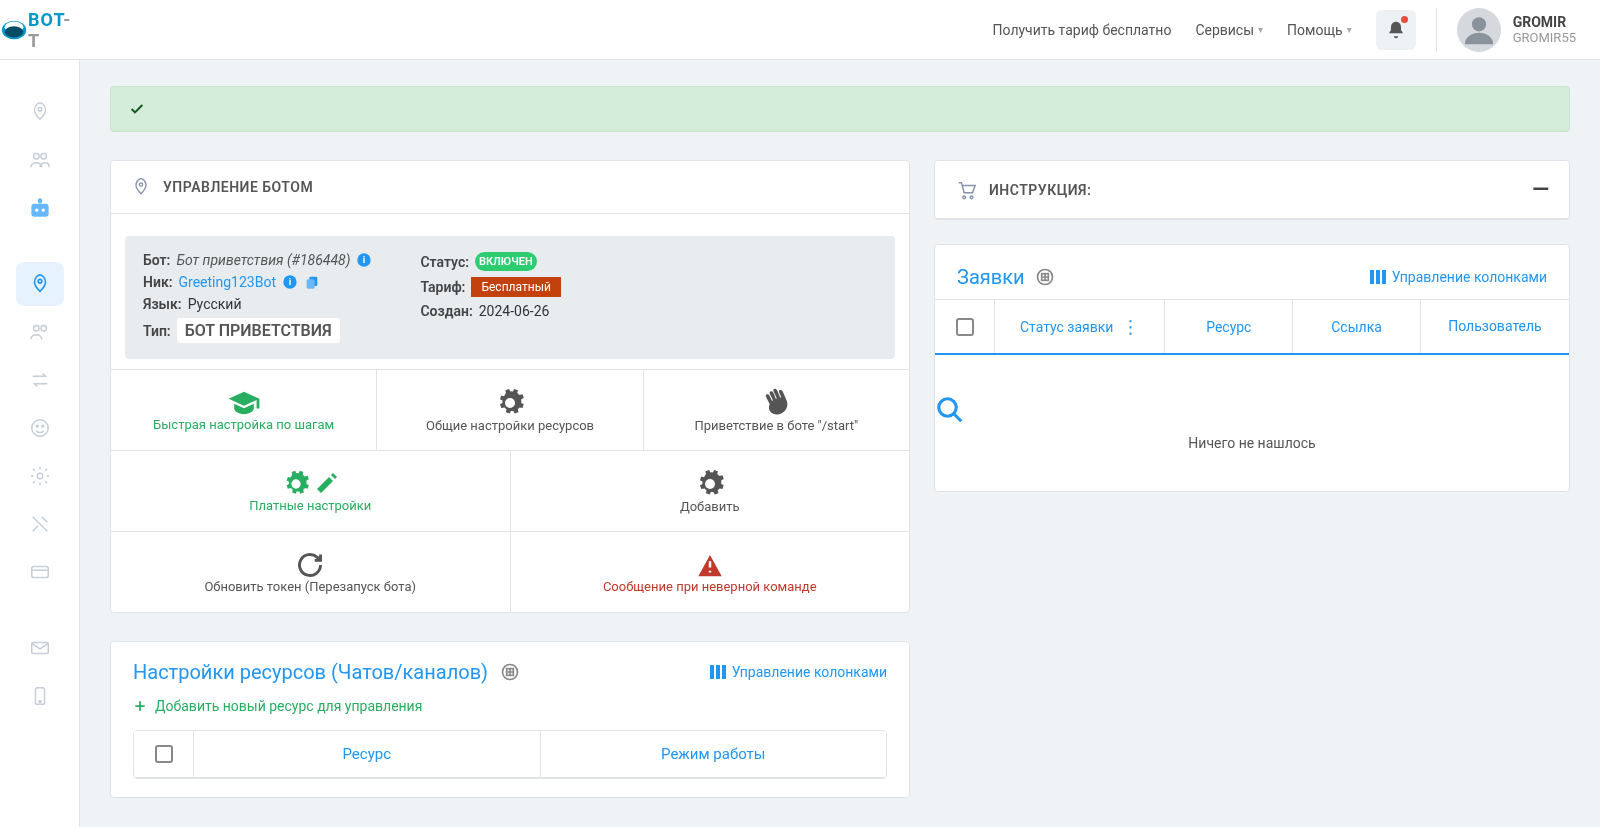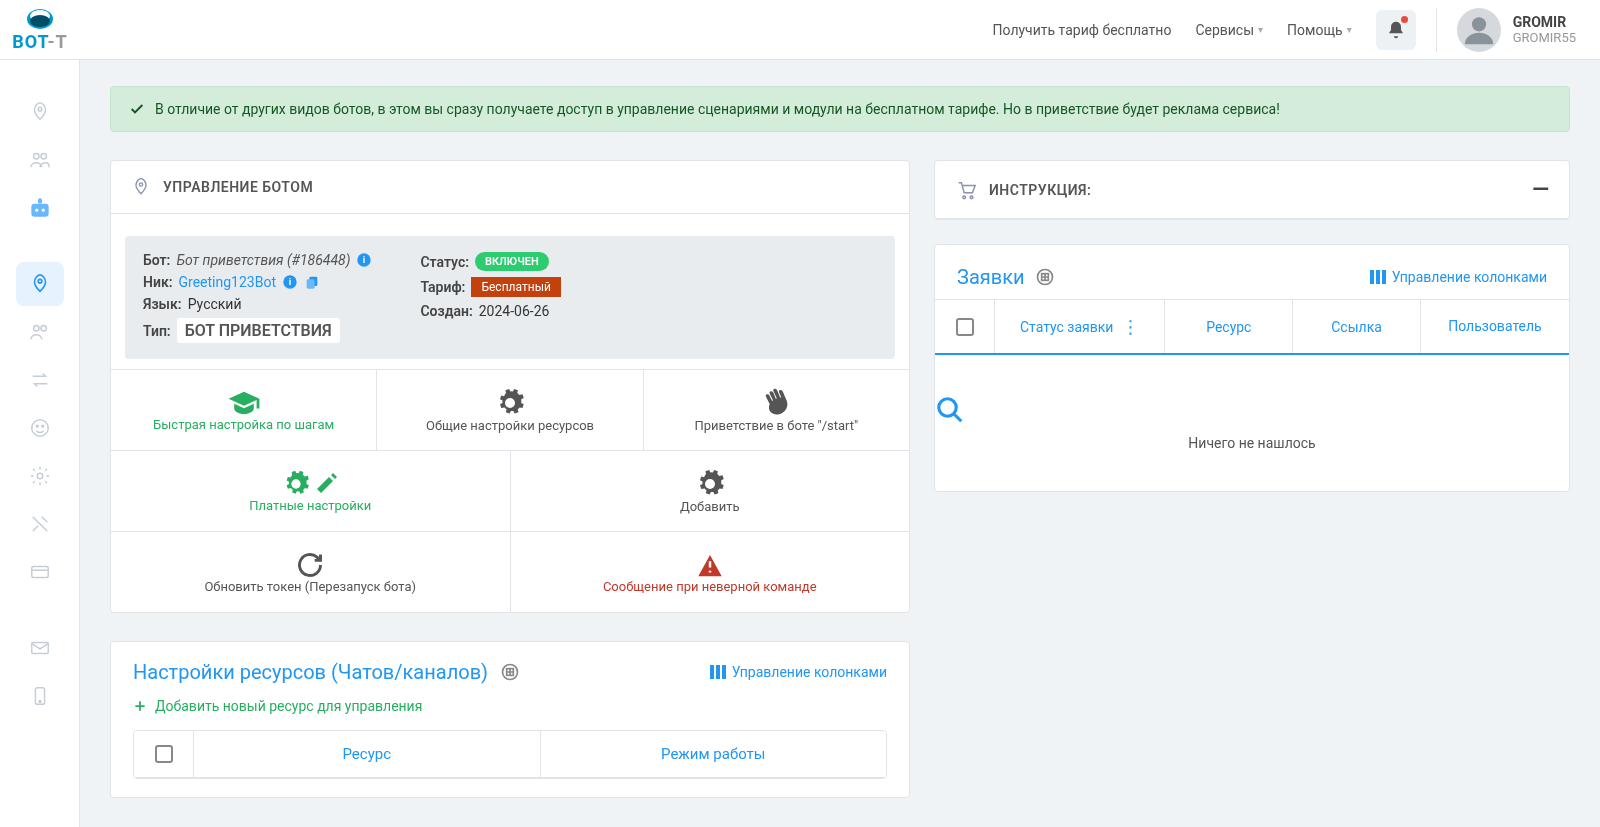--- a/index.html
+++ b/index.html
@@ -1,18 +1,18 @@
 <!DOCTYPE html>
 <html><head>
 <meta charset="utf-8">
 <style>
 * { margin:0; padding:0; box-sizing:border-box; font-family:-apple-system,BlinkMacSystemFont,"Segoe UI",Roboto,Arial,sans-serif; }
 body { background:#f0f3f6; color:#333; font-size:14px; }
 .topbar { position:fixed; top:0; left:0; right:0; height:60px; background:#fff; border-bottom:1px solid #e0e4e8; display:flex; align-items:center; z-index:100; }
-.logo-wrap { width:80px; display:flex; justify-content:center; align-items:center; flex-direction:column; }
+.logo-wrap { width:80px; display:flex; justify-content:center; align-items:center; flex-direction:row; }
 .logo-text { font-size:18px; font-weight:bold; color:#0099cc; letter-spacing:1px; }
 .logo-text .t { color:#999; }
 .topbar-spacer { flex:1; }
 .topbar-link { color:#555; margin-right:24px; cursor:pointer; display:flex; align-items:center; gap:4px; }
 .chev { font-size:10px; color:#aaa; }
 .bell-wrap { position:relative; width:40px; height:40px; background:#eef1f4; border-radius:6px; display:flex; align-items:center; justify-content:center; margin-right:20px; cursor:pointer; }
 .bell-dot { position:absolute; top:6px; right:8px; width:7px; height:7px; background:#e74c3c; border-radius:50%; }
 .vdiv { width:1px; height:44px; background:#e0e4e8; margin-right:20px; }
 .user-block { display:flex; align-items:center; gap:12px; margin-right:24px; cursor:pointer; }
 .avatar { width:44px; height:44px; border-radius:50%; background:#d5d9de; display:flex; align-items:center; justify-content:center; }
@@ -32,21 +32,21 @@
 .panel-hd { padding:16px 20px; border-bottom:1px solid #e0e4e8; display:flex; align-items:center; gap:12px; }
 .panel-hd .ttl { font-weight:600; color:#555; letter-spacing:0.5px; }
 .panel-hd-min { margin-left:auto; font-size:22px; font-weight:bold; color:#444; cursor:pointer; }
 .info-box { margin:22px 14px 10px 14px; background:#e8ecef; border-radius:4px; padding:16px 18px; display:flex; gap:48px; }
 .info-col { display:flex; flex-direction:column; gap:6px; }
 .info-row { display:flex; gap:6px; align-items:center; }
 .lbl { font-weight:600; color:#444; }
 .val-i { color:#555; font-style:italic; }
 .val-link { color:#2196f3; cursor:pointer; }
 .info-ic { color:#2196f3; cursor:pointer; }
-.badge-on { background:#2ecc71; color:#fff; font-size:11px; padding:3px 10px; border-radius:10px; font-weight:600; }
+.badge-on { background:#2ecc71; color:#fff; font-size:11px; padding:3px 4px; border-radius:10px; font-weight:600; }
 .badge-free { background:#c2410c; color:#fff; font-size:12px; padding:3px 10px; }
 .tag-type { background:#fff; color:#555; font-size:16px; padding:3px 8px; border-radius:3px; font-weight:600; }
 .tile-grid { border-top:1px solid #e0e4e8; margin-top:10px; }
 .tile-row { display:flex; border-bottom:1px solid #e0e4e8; }
 .tile { flex:1; border-right:1px solid #e0e4e8; padding:12px 8px; text-align:center; cursor:pointer; display:flex; flex-direction:column; align-items:center; min-height:80px; justify-content:center; }
 .tile:last-child { border-right:none; }
 .tile.green { color:#27ae60; }
 .tile.red { color:#c0392b; }
 .tile .tlabel { font-size:13px; color:inherit; }
 .tile .ic { font-size:28px; }
@@ -205,21 +205,20 @@
         <circle cx="12" cy="18" r="1" fill="currentColor"></circle>
       </svg>
     </div>
 </div>
 
 <div class="content">
   <div class="alert">
     <svg width="16" height="16" viewBox="0 0 24 24" fill="none" stroke="#155724" stroke-width="3">
         <path d="M4 12l5 5L20 6"></path>
       </svg>
-    <span>В отличие от других видов ботов, в этом вы сразу получаете доступ в управление сценариями и модули на бесплатном тарифе. Но в приветствие будет реклама сервиса!</span>
   </div>
 
   <div class="row">
     <div class="col-l">
       <div class="panel">
         <div class="panel-hd">
           <svg width="20" height="20" viewBox="0 0 24 24" fill="none" stroke="#8892b0" stroke-width="1.6">
               <path d="M12 2c3 0 6 4 6 8 0 3-2 6-6 10-4-4-6-7-6-10 0-4 3-8 6-8z"></path>
               <circle cx="12" cy="9" r="2"></circle>
             </svg>

